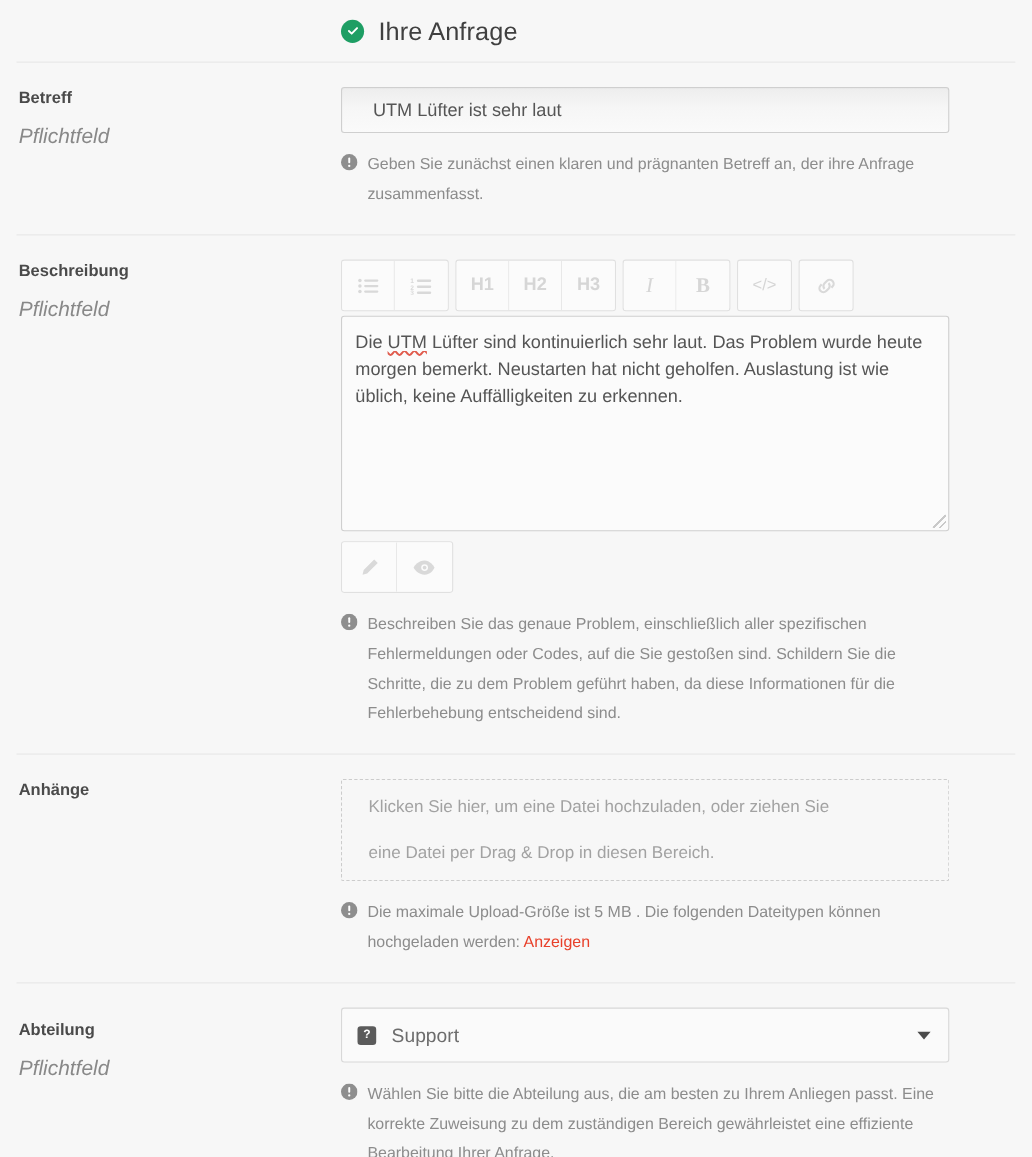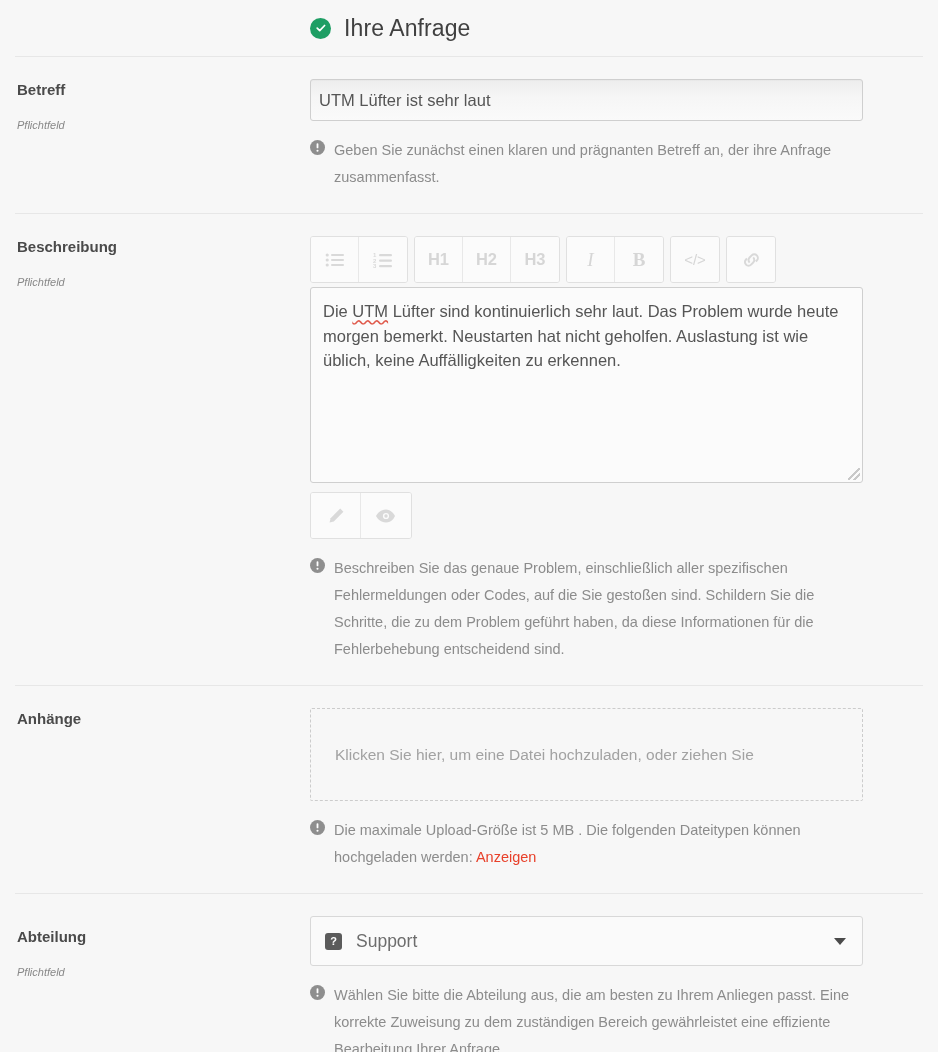--- a/index.html
+++ b/index.html
@@ -41,31 +41,31 @@
   .row.first { border-top: 1px solid #e7e7e7; }
   .label-col {
     width: 295px; flex: 0 0 295px;
     padding-left: 2px; padding-top: 2px;
   }
   .field-label {
     font-size: 15px; font-weight: bold; color: #4a4a4a;
     line-height: 18px; margin-bottom: 18px;
   }
   .required-note {
-    font-size: 11px; color: #888; font-style: italic;
+    font-size: 19px; color: #888; font-style: italic;
     line-height: 16px;
   }
   .field-col { flex: 1 1 auto; padding-right: 0; }
 
   
   .text-input {
     display: block; width: 553px; height: 42px;
     border: 1px solid #cfcfcf; border-radius: 3px;
     background: linear-gradient(#ededed 0%, #f6f6f6 45%, #fafafa 100%);
-    padding: 0 8px;
+    padding: 0 28px;
     font-family: "Liberation Sans", sans-serif;
     font-size: 16.5px; color: #555;
     line-height: 40px;
     box-shadow: inset 0 1px 1px rgba(0,0,0,.025);
     outline: none;
   }
 
   
   .hint {
     display: flex; margin-top: 16px; width: 560px;
@@ -298,20 +298,21 @@
     </div>
   </div>
 
   <div class="row">
     <div class="label-col">
       <div class="field-label">Anhänge</div>
     </div>
     <div class="field-col">
       <div class="dropzone">
         <div class="dropzone-text">Klicken Sie hier, um eine Datei hochzuladen, oder ziehen Sie</div>
+        <div class="dropzone-text">eine Datei per Drag &amp; Drop in diesen Bereich.</div>
       </div>
       <div class="hint">
         <span class="hint-icon">
           <svg width="15" height="15" viewBox="0 0 15 15" aria-hidden="true">
             <circle cx="7.5" cy="7.5" r="7.5" fill="#8e8e8e"></circle>
             <rect x="6.6" y="3.2" width="1.8" height="5.1" rx=".9" fill="#ffffff"></rect>
             <circle cx="7.5" cy="10.8" r="1.05" fill="#ffffff"></circle>
           </svg>
         </span>
         <span class="hint-text"><span>Die maximale Upload-Größe ist 5 MB . Die folgenden Dateitypen können hochgeladen werden: </span><a class="link" href="#">Anzeigen</a></span>

